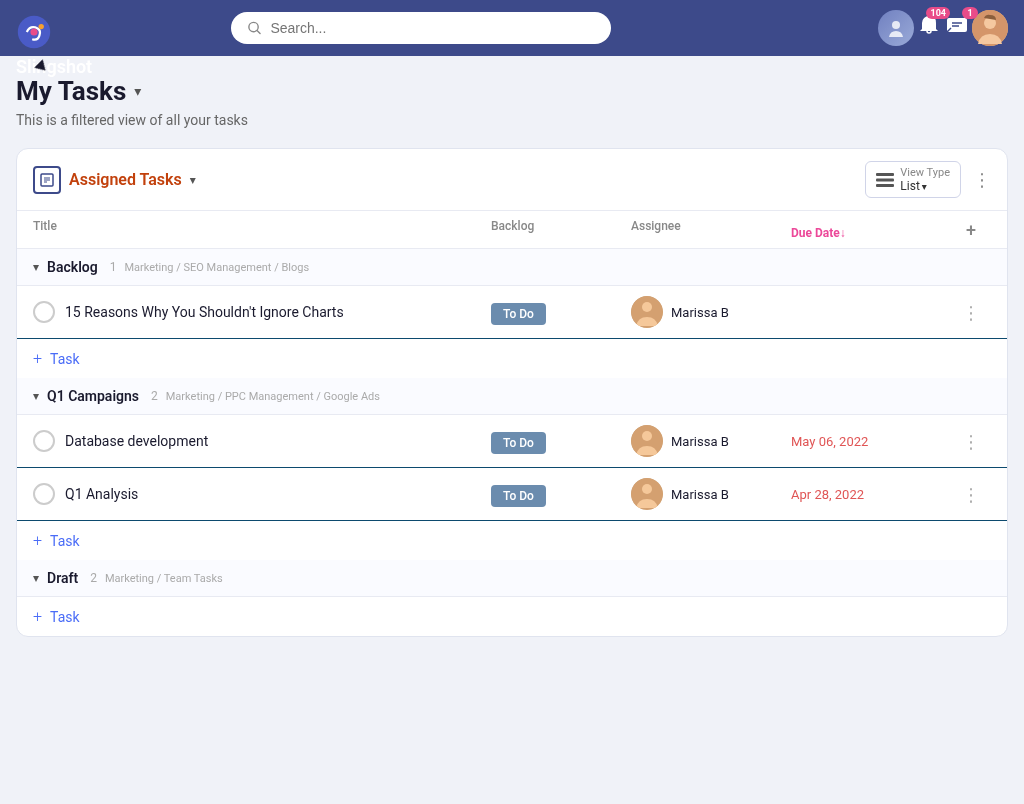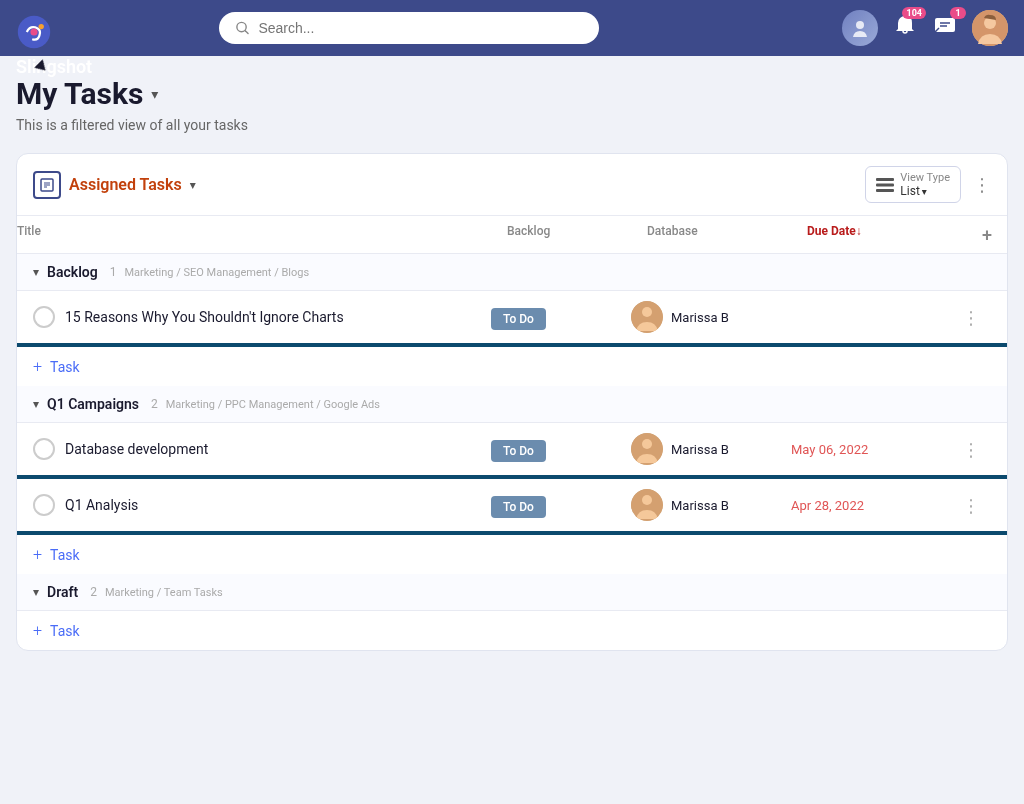--- a/index.html
+++ b/index.html
@@ -34,21 +34,21 @@
     }
     .search-bar {
       flex: 1; max-width: 380px; margin: 0 auto;
       background: white; border-radius: 20px;
       display: flex; align-items: flex-start; padding: 8px 16px; gap: 8px;
     }
     .search-bar input {
       border: none; outline: none; font-size: 14px; color: #888; width: 100%; background: transparent;
     }
     .header-icons {
-      display: flex; align-items: center; gap: 14px; margin-left: auto;
+      display: flex; align-items: center; gap: 2px; margin-left: auto;
     }
     .header-icon-btn {
       position: relative; cursor: pointer;
     }
     .badge {
       position: absolute; top: -6px; right: -8px;
       background: #e94c89; color: white; font-size: 9px; font-weight: 700;
       border-radius: 10px; padding: 1px 4px; min-width: 16px; text-align: center;
     }
     .avatar {
@@ -71,21 +71,21 @@
     }
 
     
     .page {
       padding: 20px 16px;
     }
     .page-title-row {
       display: flex; align-items: center; gap: 8px; margin-bottom: 6px;
     }
     .page-title {
-      font-size: 30px; font-weight: 700; color: #1a1a2e;
+      font-size: 26px; font-weight: 700; color: #1a1a2e;
     }
     .chevron-icon { font-size: 14px; color: #555; }
     .page-subtitle {
       font-size: 14px; color: #666; margin-bottom: 20px;
     }
 
     
     .task-panel {
       background: white; border-radius: 12px; border: 1px solid #e0e4ef; overflow: hidden;
     }
@@ -111,44 +111,44 @@
     .view-type-btn {
       display: flex; align-items: center; gap: 6px; cursor: pointer;
       border: 1px solid #d0d4e8; border-radius: 6px; padding: 4px 10px;
     }
     .more-icon { color: #888; font-size: 18px; cursor: pointer; }
 
     
     .table-header {
       display: grid;
       grid-template-columns: 1fr 140px 160px 160px 40px;
-      padding: 8px 0; border-bottom: 1px solid #e8eaf2;
+      padding: 8px 16px; border-bottom: 1px solid #e8eaf2;
       font-size: 12px; color: #888; font-weight: 500;
     }
     .col-due-date {
-      display: flex; align-items: flex-start; font-weight: 700; color: #b91c1c;
+      display: flex; align-items: flex-end; font-weight: 700; color: #ec4899;
     }
 
     
     .group { }
     .group-header {
       display: flex; align-items: center; gap: 8px;
       padding: 10px 16px; border-bottom: 1px solid #e8eaf2; cursor: pointer;
       background: #fafbff;
     }
     .group-chevron { color: #555; font-size: 12px; }
     .group-name { font-size: 14px; font-weight: 600; color: #1a1a2e; }
     .group-count { font-size: 12px; color: #aaa; margin-left: 4px; }
     .group-path { font-size: 11px; color: #aaa; }
 
     
     .task-row {
       display: grid;
       grid-template-columns: 1fr 140px 160px 160px 40px;
-      padding: 10px 16px; border-bottom: 4px solid #0c4a6e; align-items: center;
+      padding: 10px 16px; border-bottom: 1px solid #0c4a6e; align-items: center;
     }
     .task-name-cell {
       display: flex; align-items: center; gap: 10px;
     }
     .task-checkbox {
       width: 22px; height: 22px; border: 2px solid #ccc; border-radius: 50%; flex-shrink: 0; cursor: pointer;
     }
     .task-name { font-size: 14px; color: #1a1a2e; }
     .status-badge {
       background: #6b8cae; color: white; font-size: 12px; font-weight: 500;
@@ -281,21 +281,21 @@
             </div>
           </div>
         </div>
         <span class="more-icon">⋮</span>
       </div>
     </div>
 
     <div class="table-header">
       <span>Title</span>
       <span>Backlog</span>
-      <span>Database</span>
+      <span>Assignee</span>
       <span class="col-due-date">
         <span>Due Date</span>
         <span>↓</span>
       </span>
       <span style="display:flex;justify-content:center;color:#888;font-size:18px;cursor:pointer;">+</span>
     </div>
 
     <div class="group">
       <div class="group-header">
         <span class="group-chevron">▾</span>

